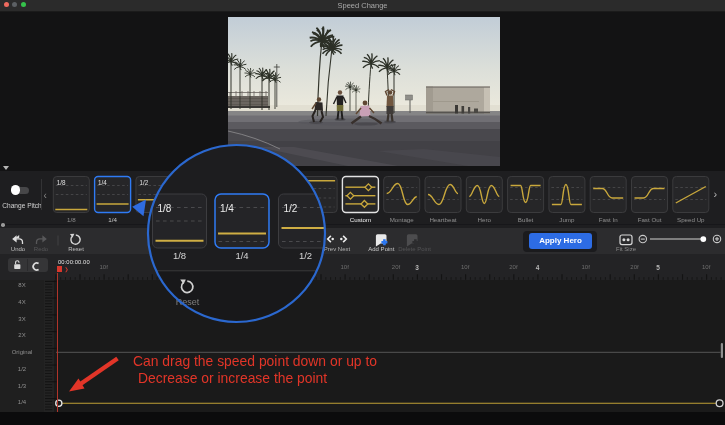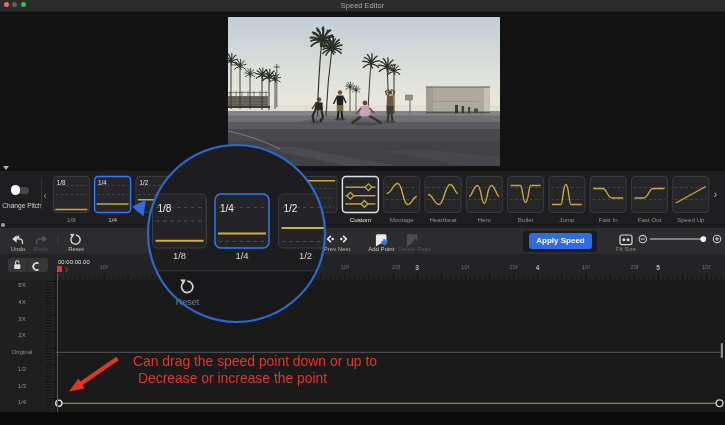--- a/index.html
+++ b/index.html
@@ -9,21 +9,21 @@
   svg{display:block;}
   .lbl{position:absolute;color:#8f8f8f;font-size:6.2px;white-space:nowrap;}
 </style>
 </head>
 <body>
 
 <div class="abs" style="left:0;top:0;width:725px;height:10.5px;background:#2b2b2b;border-bottom:1px solid #1b1b1b;">
   <div class="abs" style="left:3.8px;top:2.4px;width:5px;height:5px;border-radius:50%;background:#ee6a5f;"></div>
   <div class="abs" style="left:12.2px;top:2.4px;width:5px;height:5px;border-radius:50%;background:#5c6064;"></div>
   <div class="abs" style="left:21.2px;top:2.4px;width:5px;height:5px;border-radius:50%;background:#35c24b;"></div>
-  <div class="abs" style="left:0;top:1.4px;width:725px;text-align:center;font-size:7.5px;color:#a9a9a9;">Speed Editor</div>
+  <div class="abs" style="left:0;top:1.4px;width:725px;text-align:center;font-size:7.5px;color:#a9a9a9;">Speed Change</div>
 </div>
 
 <div class="abs" style="left:0;top:11.5px;width:725px;height:159.5px;background:#131314;"></div>
 <div class="abs" id="videobox" style="left:228px;top:17px;width:272px;height:149px;">
 <svg width="272" height="149" viewBox="0 0 272 149">
   <defs>
     <linearGradient id="sky" x1="0" y1="0" x2="0" y2="1">
       <stop offset="0" stop-color="#c2cdd7"></stop>
       <stop offset="0.55" stop-color="#dcdfd9"></stop>
       <stop offset="1" stop-color="#edeadd"></stop>
@@ -284,21 +284,21 @@
   </svg>
   <div class="lbl" style="left:8px;top:18.3px;width:20px;text-align:center;color:#bdbdbd;font-size:6px;">Undo</div>
   <div class="lbl" style="left:31px;top:18.3px;width:20px;text-align:center;color:#565658;font-size:6px;">Redo</div>
   <div class="lbl" style="left:66px;top:18.3px;width:20px;text-align:center;color:#bdbdbd;font-size:6px;">Reset</div>
   <div class="lbl" style="left:320px;top:18.3px;width:20px;text-align:center;color:#b5b5b5;font-size:6px;">Prev</div>
   <div class="lbl" style="left:334px;top:18.3px;width:20px;text-align:center;color:#b5b5b5;font-size:6px;">Next</div>
   <div class="lbl" style="left:361.3px;top:18.3px;width:40px;text-align:center;color:#c9c9c9;font-size:6px;">Add Point</div>
   <div class="lbl" style="left:393.6px;top:18.3px;width:42px;text-align:center;color:#545456;font-size:6px;">Delete Point</div>
   <div class="lbl" style="left:606px;top:18.3px;width:40px;text-align:center;color:#8c8c8c;font-size:6px;">Fit Size</div>
   <div class="abs" style="left:522.5px;top:3px;width:74px;height:21px;border-radius:4px;background:#1b1b1d;"></div>
-  <div class="abs" style="left:529px;top:5.5px;width:63px;height:16px;border-radius:3px;background:#2d6ce4;color:#ffffff;font-weight:bold;font-size:8px;text-align:center;line-height:16px;">Apply Speed</div>
+  <div class="abs" style="left:529px;top:5.5px;width:63px;height:16px;border-radius:3px;background:#2d6ce4;color:#ffffff;font-weight:bold;font-size:8px;text-align:center;line-height:16px;">Apply Hero</div>
 </div>
 
 <div class="abs" style="left:0;top:253.5px;width:725px;height:26.5px;background:#232325;">
   <div class="abs" style="left:7.5px;top:4.5px;width:40px;height:13.5px;border-radius:3px;background:#353537;"></div>
   <div class="abs" style="left:27.3px;top:5.5px;width:1px;height:11.5px;background:#2a2a2c;"></div>
   <svg class="abs" style="left:0;top:0;" width="725" height="27" viewBox="0 0 725 27">
 
     <rect x="14.2" y="10.2" width="6.2" height="4.8" rx="0.8" fill="#dcdcdc"></rect>
     <path d="M15.6,10 v-1.6 a1.7,1.7 0 0 1 3.4,0 v0.4" fill="none" stroke="#dcdcdc" stroke-width="1.1"></path>
 

